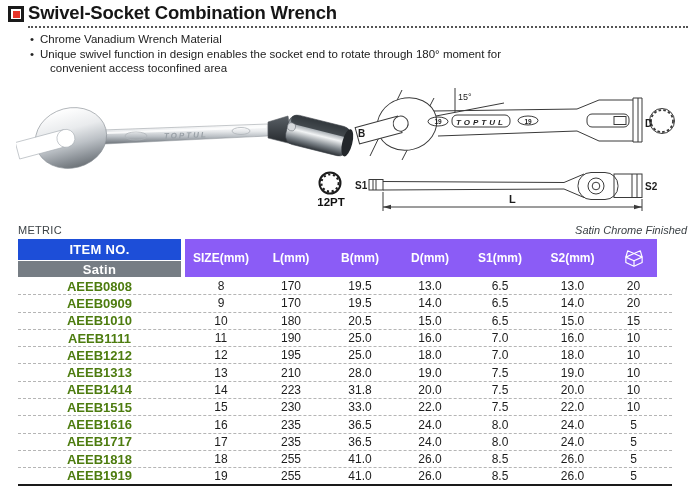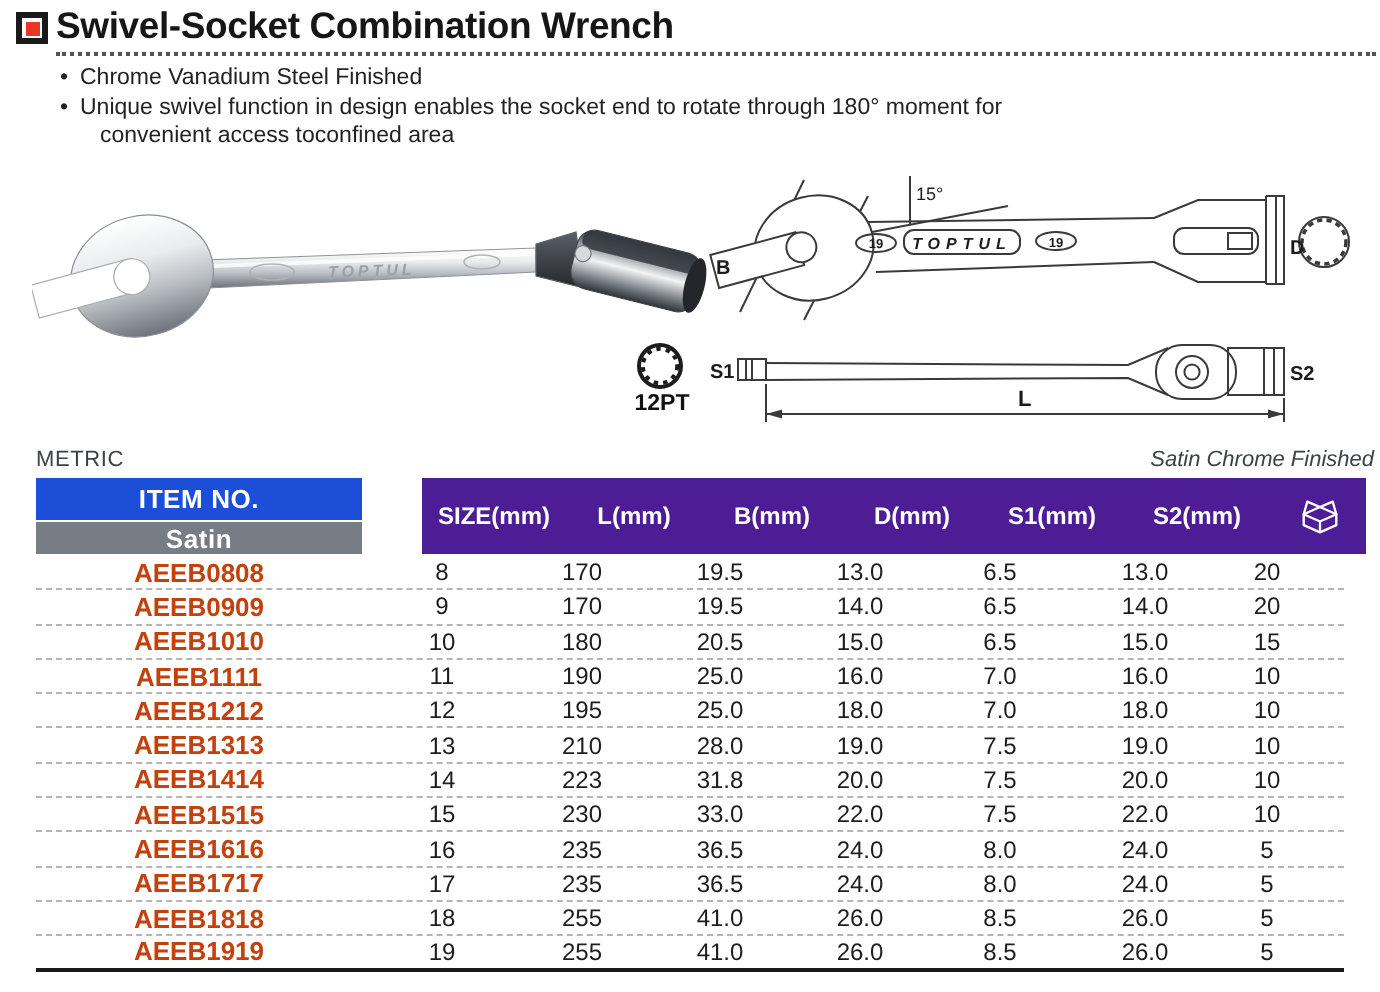--- a/index.html
+++ b/index.html
@@ -26,47 +26,47 @@
   .pt-label { position:absolute; left:308px; top:196px; width:46px; text-align:center;
     font-size:11.5px; font-weight:bold; color:#111; }
   
   .metric-label { position:absolute; left:18px; top:224px; font-size:11px; color:#3c4246; letter-spacing:0.3px; }
   .finish-label { position:absolute; right:3px; top:224px; font-size:11px; color:#3c4246;font-style:italic; }
   .thead { position:absolute; left:18px; top:239px; width:654px; height:38px; }
   .item-head { position:absolute; left:0; top:0; width:163px; height:21px; background:#1d4ed8;
     color:#fff; font-size:13px; font-weight:bold; display:flex; align-items:center; justify-content:center; letter-spacing:0.3px; }
   .satin-head { position:absolute; left:0; top:22px; width:163px; height:16px; background:#767d84;
     color:#fff; font-size:13px; font-weight:bold; display:flex; align-items:center; justify-content:center; letter-spacing:0.3px; }
-  .cols-head { position:absolute; left:167px; top:0; width:472px; height:38px; background:#4c1d95;
-    display:flex;margin-left:26px; }
+  .cols-head { position:absolute; left:167px; top:0; width:472px; height:38px; background:#8b5cf6;
+    display:flex; }
   .col-cell { color:#fff; font-size:12px; font-weight:bold; display:flex; align-items:center; justify-content:center; }
   .cw0{width:72px;} .cw1{width:68px;} .cw2{width:70px;} .cw3{width:70px;} .cw4{width:70px;text-align:right;} .cw5{width:75px;} .cw6{width:47px;}
   .tbody { position:absolute; left:18px; top:278px; width:654px; }
   .trow { display:grid; grid-template-columns:163px 4px 72px 68px 70px 70px 70px 75px 47px;
     height:17.3px; align-items:center; border-bottom:1px dashed #b5b5b5; }
   .trow:last-child { border-bottom:2px solid #1a1a1a; }
   .tcell { text-align:center; }
-  .tcell.item { font-size:13px; font-weight:bold; color:#c2410c; }
+  .tcell.item { font-size:13px; font-weight:bold; color:#4d7c0f; }
   .tcell.num { font-size:12px; color:#1d1d1d; }
 </style>
 </head>
 <body>
 
 <div class="page">
 
   <div class="title-bullet">
       <div class="red"></div>
     </div>
   <h1 class="page-title">Swivel-Socket Combination Wrench</h1>
   <div class="title-rule"></div>
 
   <div class="features">
     <div class="feature-row">
       <span class="dot">•</span>
-      <span>Chrome Vanadium Steel Finished</span>
+      <span>Chrome Vanadium Wrench Material</span>
     </div>
     <div class="feature-row">
       <span class="dot">•</span>
       <span>Unique swivel function in design enables the socket end to rotate through 180°  moment for</span>
     </div>
     <div class="feature-row">
       <span class="dot"></span>
       <span class="feature-cont">convenient access toconfined area</span>
     </div>
   </div>

